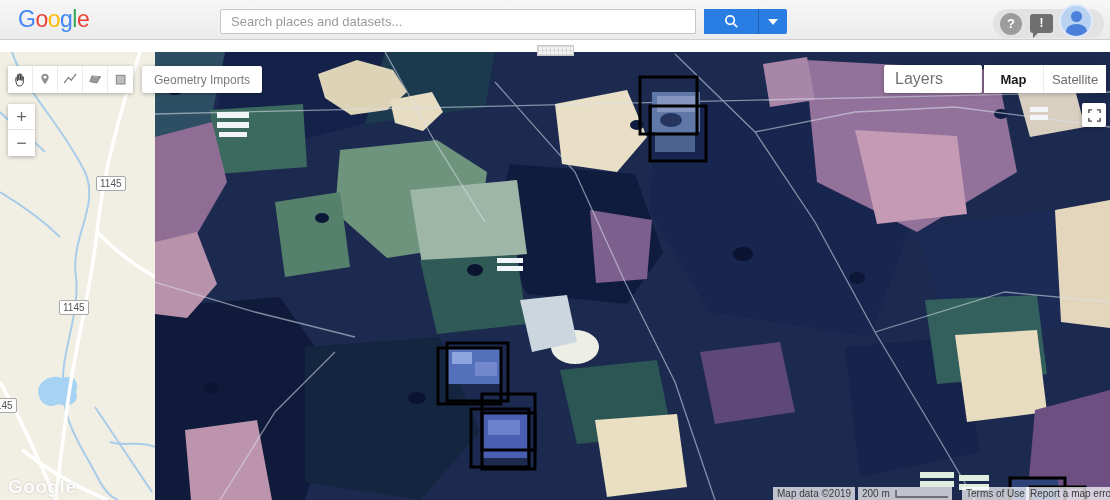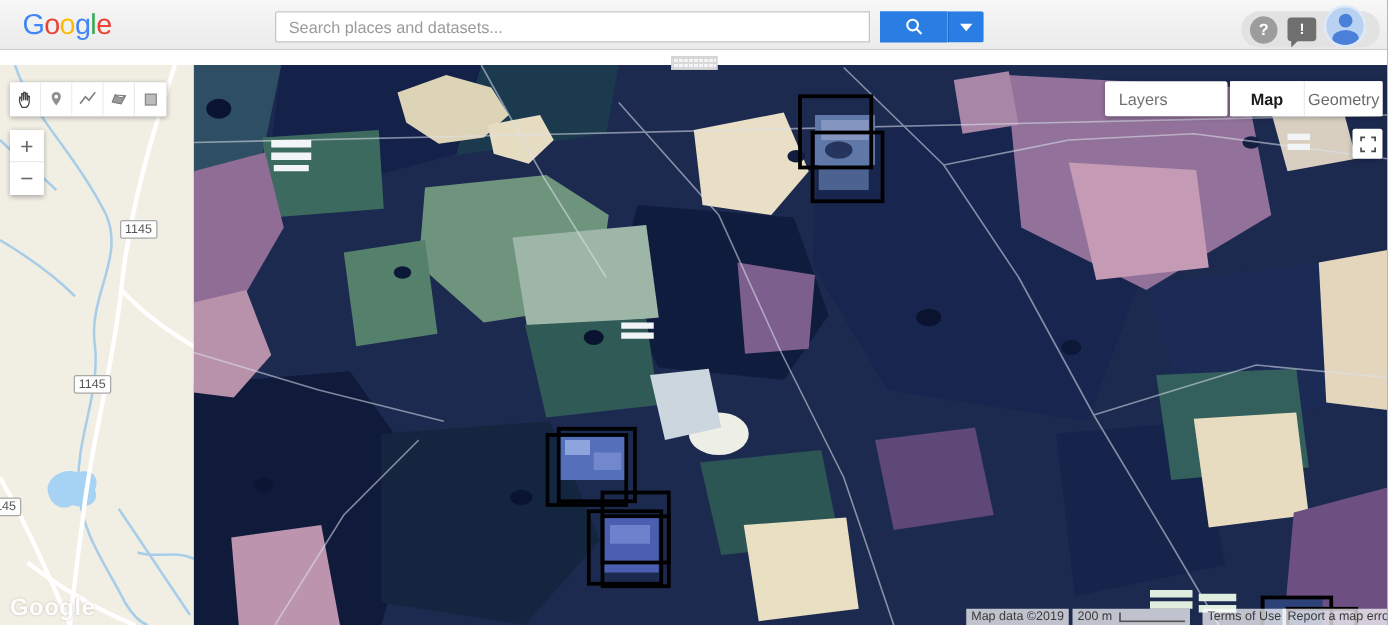--- a/index.html
+++ b/index.html
@@ -58,21 +58,21 @@
   .tool-btn { width:25px; height:27px; background:#fff; border:none; border-right:1px solid #ececec;
     display:flex; align-items:center; justify-content:center; cursor:pointer; }
   .tool-btn:last-child { border-right:none; }
   .geom-imports-btn { position:absolute; left:142px; top:14px; height:27px; padding:0 12px; border:none;
     font-size:12px; color:#7a7a7a; cursor:pointer; font-family:"Liberation Sans",sans-serif; }
   .zoom-ctl { position:absolute; left:8px; top:52px; width:27px; }
   .zoom-btn { width:27px; height:26px; background:#fff; border:none; font-size:18px; color:#666;
     cursor:pointer; line-height:24px; }
   .zoom-btn.zin { border-bottom:1px solid #e6e6e6; }
   .layers-btn { position:absolute; left:884px; top:13px; width:98px; height:28px; border:none;
-    font-size:13px; color:#717171; text-align:left; padding-left:11px; cursor:pointer;
+    font-size:16px; color:#717171; text-align:left; padding-left:11px; cursor:pointer;
     font-family:"Liberation Sans",sans-serif; }
   .maptype { position:absolute; left:984px; top:13px; height:28px; display:flex;justify-content:center; }
   .maptype-btn { height:28px; background:#fff; border:none; font-size:13px; cursor:pointer;
     font-family:"Liberation Sans",sans-serif; }
   .maptype-btn.map-sel { width:60px; color:#1a1a1a; font-weight:bold; border-right:1px solid #ececec; }
   .maptype-btn.sat-unsel { width:62px; color:#6b6b6b; }
   .fullscreen-btn { position:absolute; left:1082px; top:51px; width:24px; height:24px; border:none;
     display:flex; align-items:center; justify-content:center; cursor:pointer; }
 
   
@@ -230,30 +230,31 @@
         <svg width="17" height="17" viewBox="0 0 24 24">
           <path d="M4,15 L7,7 L19,8 L14,17 Z M7,7 C10,10 14,11 19,8" fill="#9a9a9a" stroke="#787878" stroke-width="1.2"></path>
         </svg>
       </button>
       <button class="tool-btn">
         <svg width="16" height="16" viewBox="0 0 24 24">
           <rect x="5" y="5" width="13" height="13" fill="#bcbcbc" stroke="#8a8a8a" stroke-width="1.6"></rect>
         </svg>
       </button>
     </div>
+    <button class="geom-imports-btn ctl">Geometry Imports</button>
 
     <div class="zoom-ctl ctl">
       <button class="zoom-btn zin">+</button>
       <button class="zoom-btn">−</button>
     </div>
 
     <button class="layers-btn ctl">Layers</button>
     <div class="maptype ctl">
       <button class="maptype-btn map-sel">Map</button>
-      <button class="maptype-btn sat-unsel">Geometry</button>
+      <button class="maptype-btn sat-unsel">Satellite</button>
     </div>
     <button class="fullscreen-btn ctl">
       <svg width="15" height="15" viewBox="0 0 24 24">
         <path d="M3,8 V3 H8 M16,3 H21 V8 M21,16 V21 H16 M8,21 H3 V16" fill="none" stroke="#4a4a4a" stroke-width="2.2"></path>
       </svg>
     </button>
 
     <div class="attr-chip" style="left:773px;">Map data ©2019</div>
     <div class="attr-chip scale-chip" style="left:858px; width:94px;">
       <span>200 m</span>

